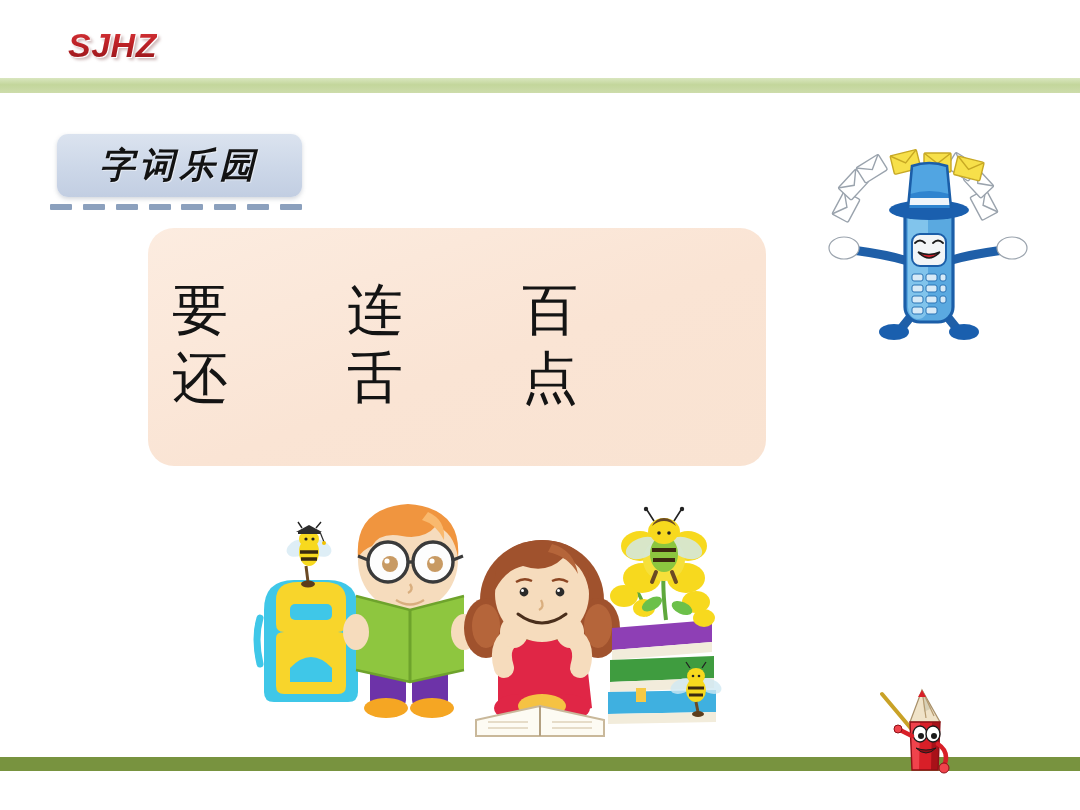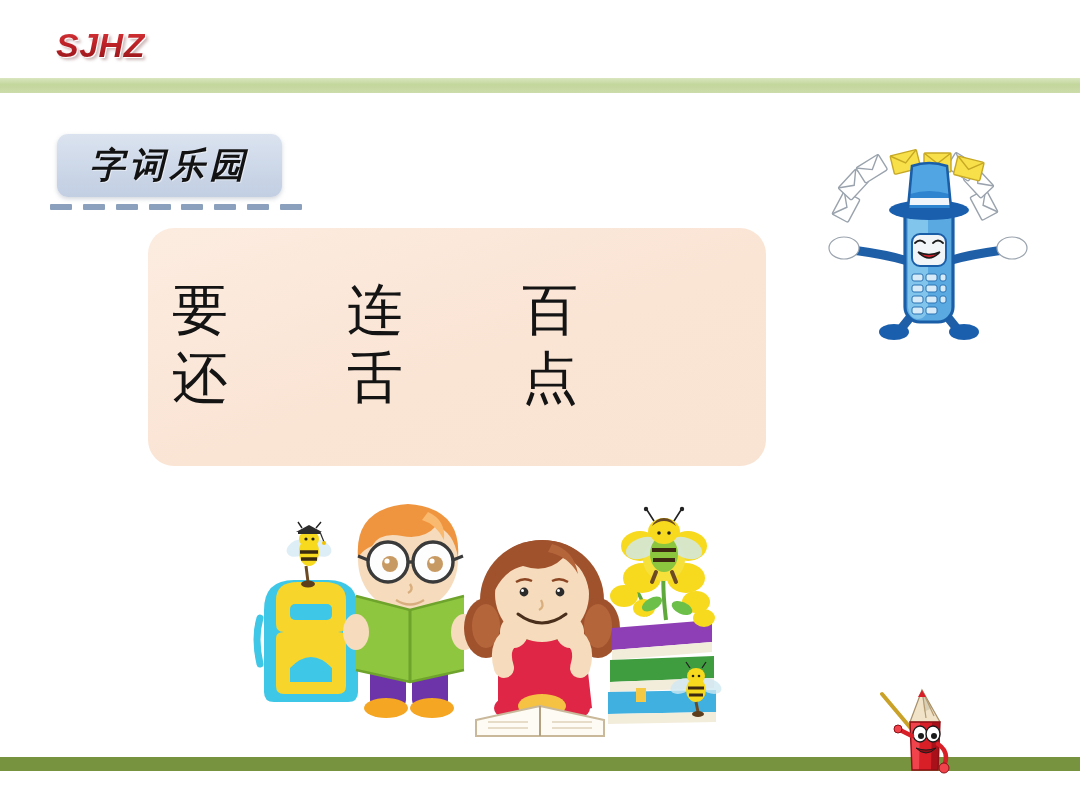--- a/index.html
+++ b/index.html
@@ -10,40 +10,40 @@
     overflow:hidden;
   }
   #slide {
     position:relative;
     width:1080px; height:810px;
     background:#ffffff;
   }
 
   
   .brand-logo {
-    position:absolute; left:56px; top:26px;
+    position:absolute; left:68px; top:26px;
     font-size:34px; font-weight:bold; font-style:italic;
     letter-spacing:0.5px;
     font-family:"Liberation Sans", sans-serif;
     color:#b72025;
     background:linear-gradient(180deg,#d9383c 0%,#c02328 42%,#8f1418 100%);
     -webkit-background-clip:text; background-clip:text;
     -webkit-text-fill-color:transparent;
     text-shadow:0 0 0 rgba(0,0,0,0);
     filter:drop-shadow(1.5px 1.5px 0 #ffffff) drop-shadow(2.5px 2.5px 1.5px rgba(120,60,60,.35));
   }
   .top-rule {
     position:absolute; left:0; top:78px; width:1080px; height:15px;
     background:linear-gradient(180deg,#d9e6bf 0%,#c3d69b 45%,#cddcab 100%);
   }
 
   
   .title-box {
     position:absolute; left:57px; top:134px;
-    width:225px; height:63px;
+    width:245px; height:63px;
     background:linear-gradient(180deg,#dbe3ef 0%,#ccd7e8 55%,#c2cee2 100%);
     border-radius:11px;
     box-shadow:0 2px 4px rgba(80,95,120,.25);
     display:flex; align-items:center; justify-content:center;
   }
   .title-text {
     font-family:"DejaVu Sans", sans-serif;
     font-size:35px; font-weight:bold; font-style:italic;
     color:#121212; letter-spacing:5px;
     text-shadow:1px 1px 0 rgba(255,255,255,.5);

